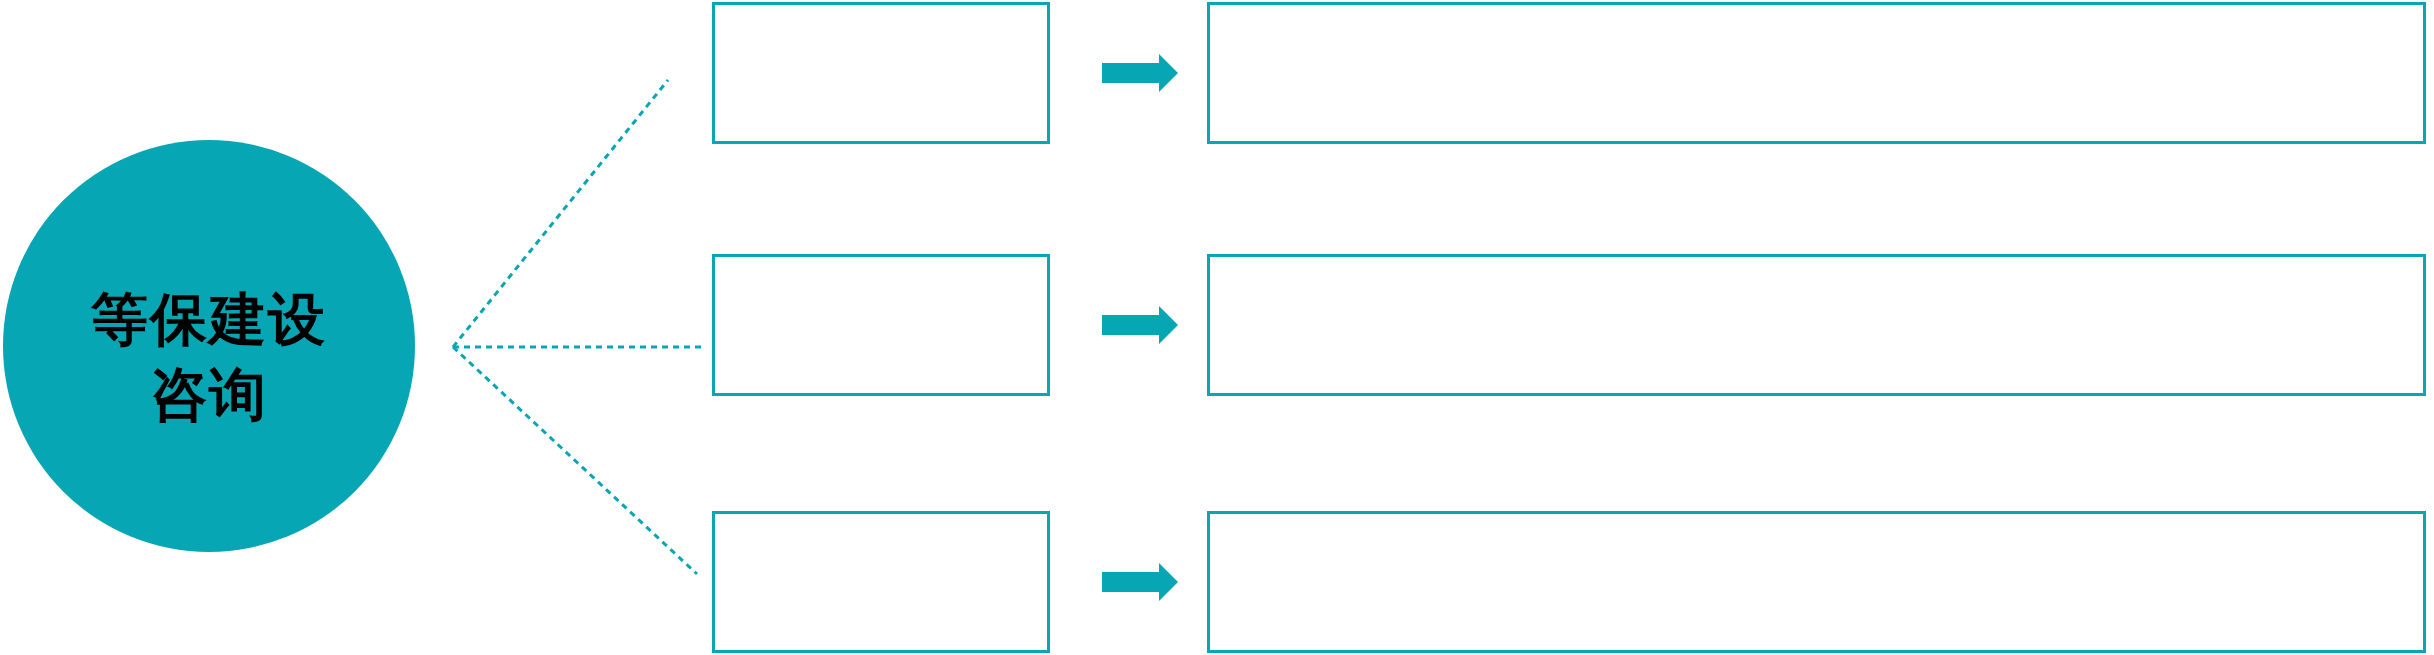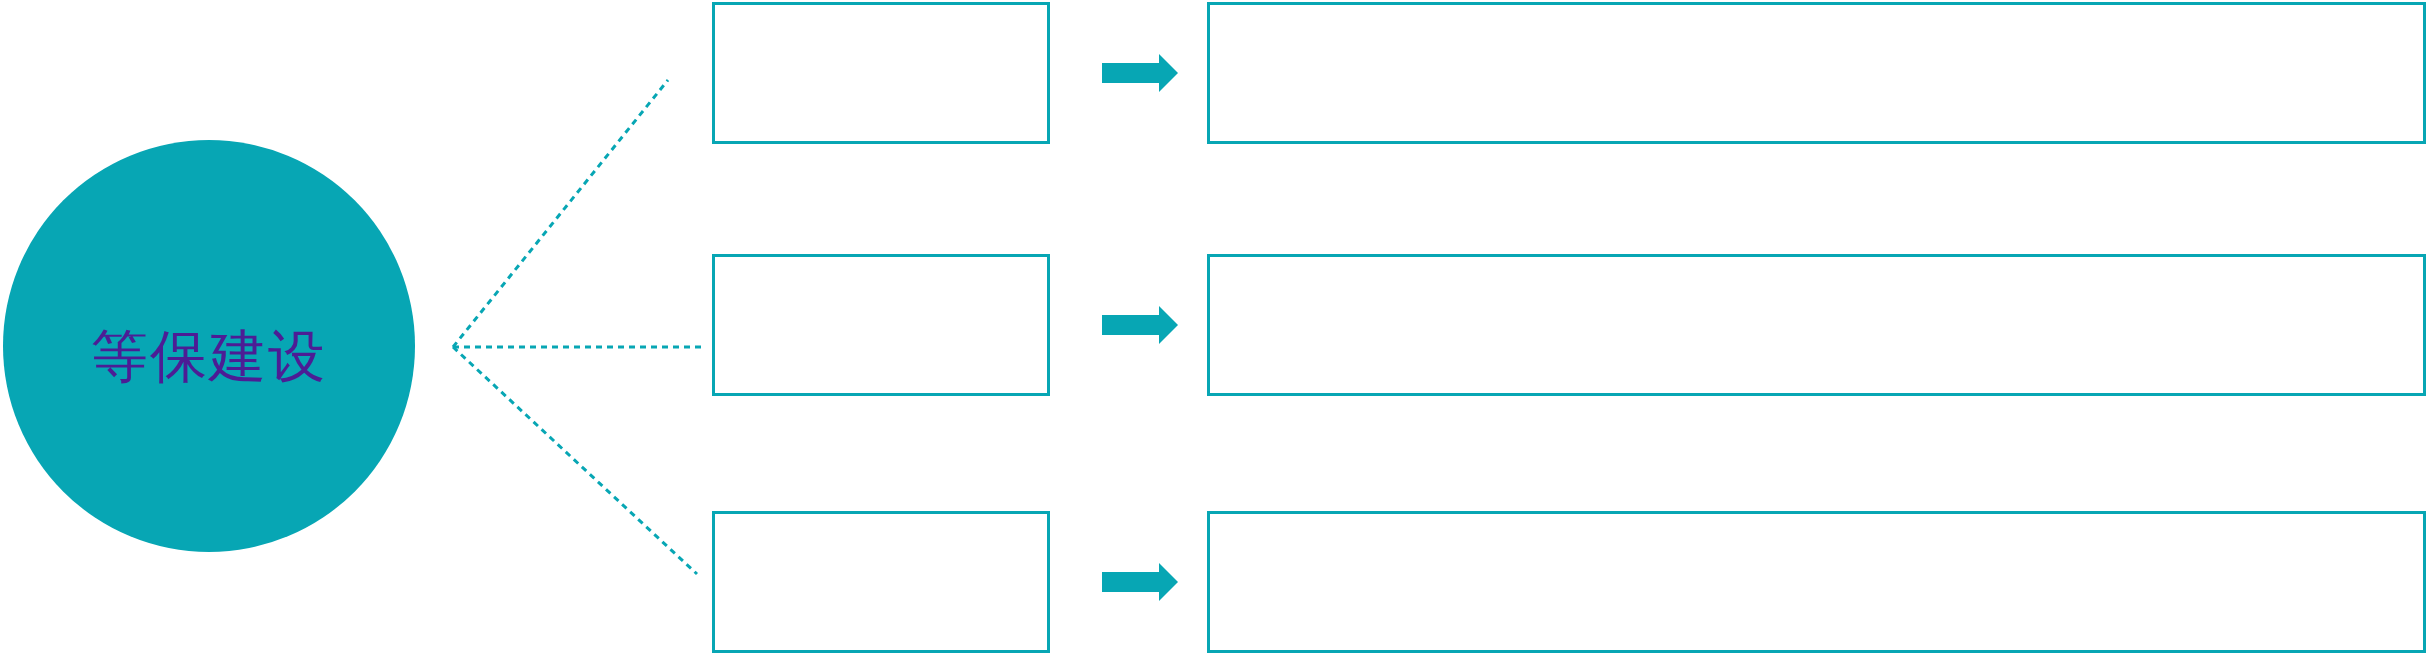--- a/index.html
+++ b/index.html
@@ -40,23 +40,23 @@
     background: var(--accent);
     display: flex;
     align-items: center;
     justify-content: center;
   }
   .topic-text {
     display: flex;
     flex-direction: column;
     align-items: center;
     padding-top: 22px;
-    color: #4c1d95;
+    color: #000000;
     font-size: 57px;
-    font-weight: 400;
+    font-weight: 700;
     line-height: 1.32;
     letter-spacing: 2px;
     text-align: center;
   }
   .box {
     position: absolute;
     height: 142px;
     border: 3px solid var(--accent);
     background: #ffffff;
   }
@@ -77,20 +77,21 @@
     <polyline class="connector" points="453,347 697,574"></polyline>
 
     <polygon class="arrow" points="1102,63 1159,63 1159,54 1178,73 1159,92 1159,83 1102,83"></polygon>
     <polygon class="arrow" points="1102,315 1159,315 1159,306 1178,325 1159,344 1159,335 1102,335"></polygon>
     <polygon class="arrow" points="1102,572 1159,572 1159,563 1178,582 1159,601 1159,592 1102,592"></polygon>
   </svg>
 
   <div class="topic-circle">
     <div class="topic-text">
       <span>等保建设</span>
+      <span>咨询</span>
     </div>
   </div>
 
   <div class="box small row1">
     <span></span>
   </div>
   <div class="box large row1">
     <span></span>
   </div>
 

